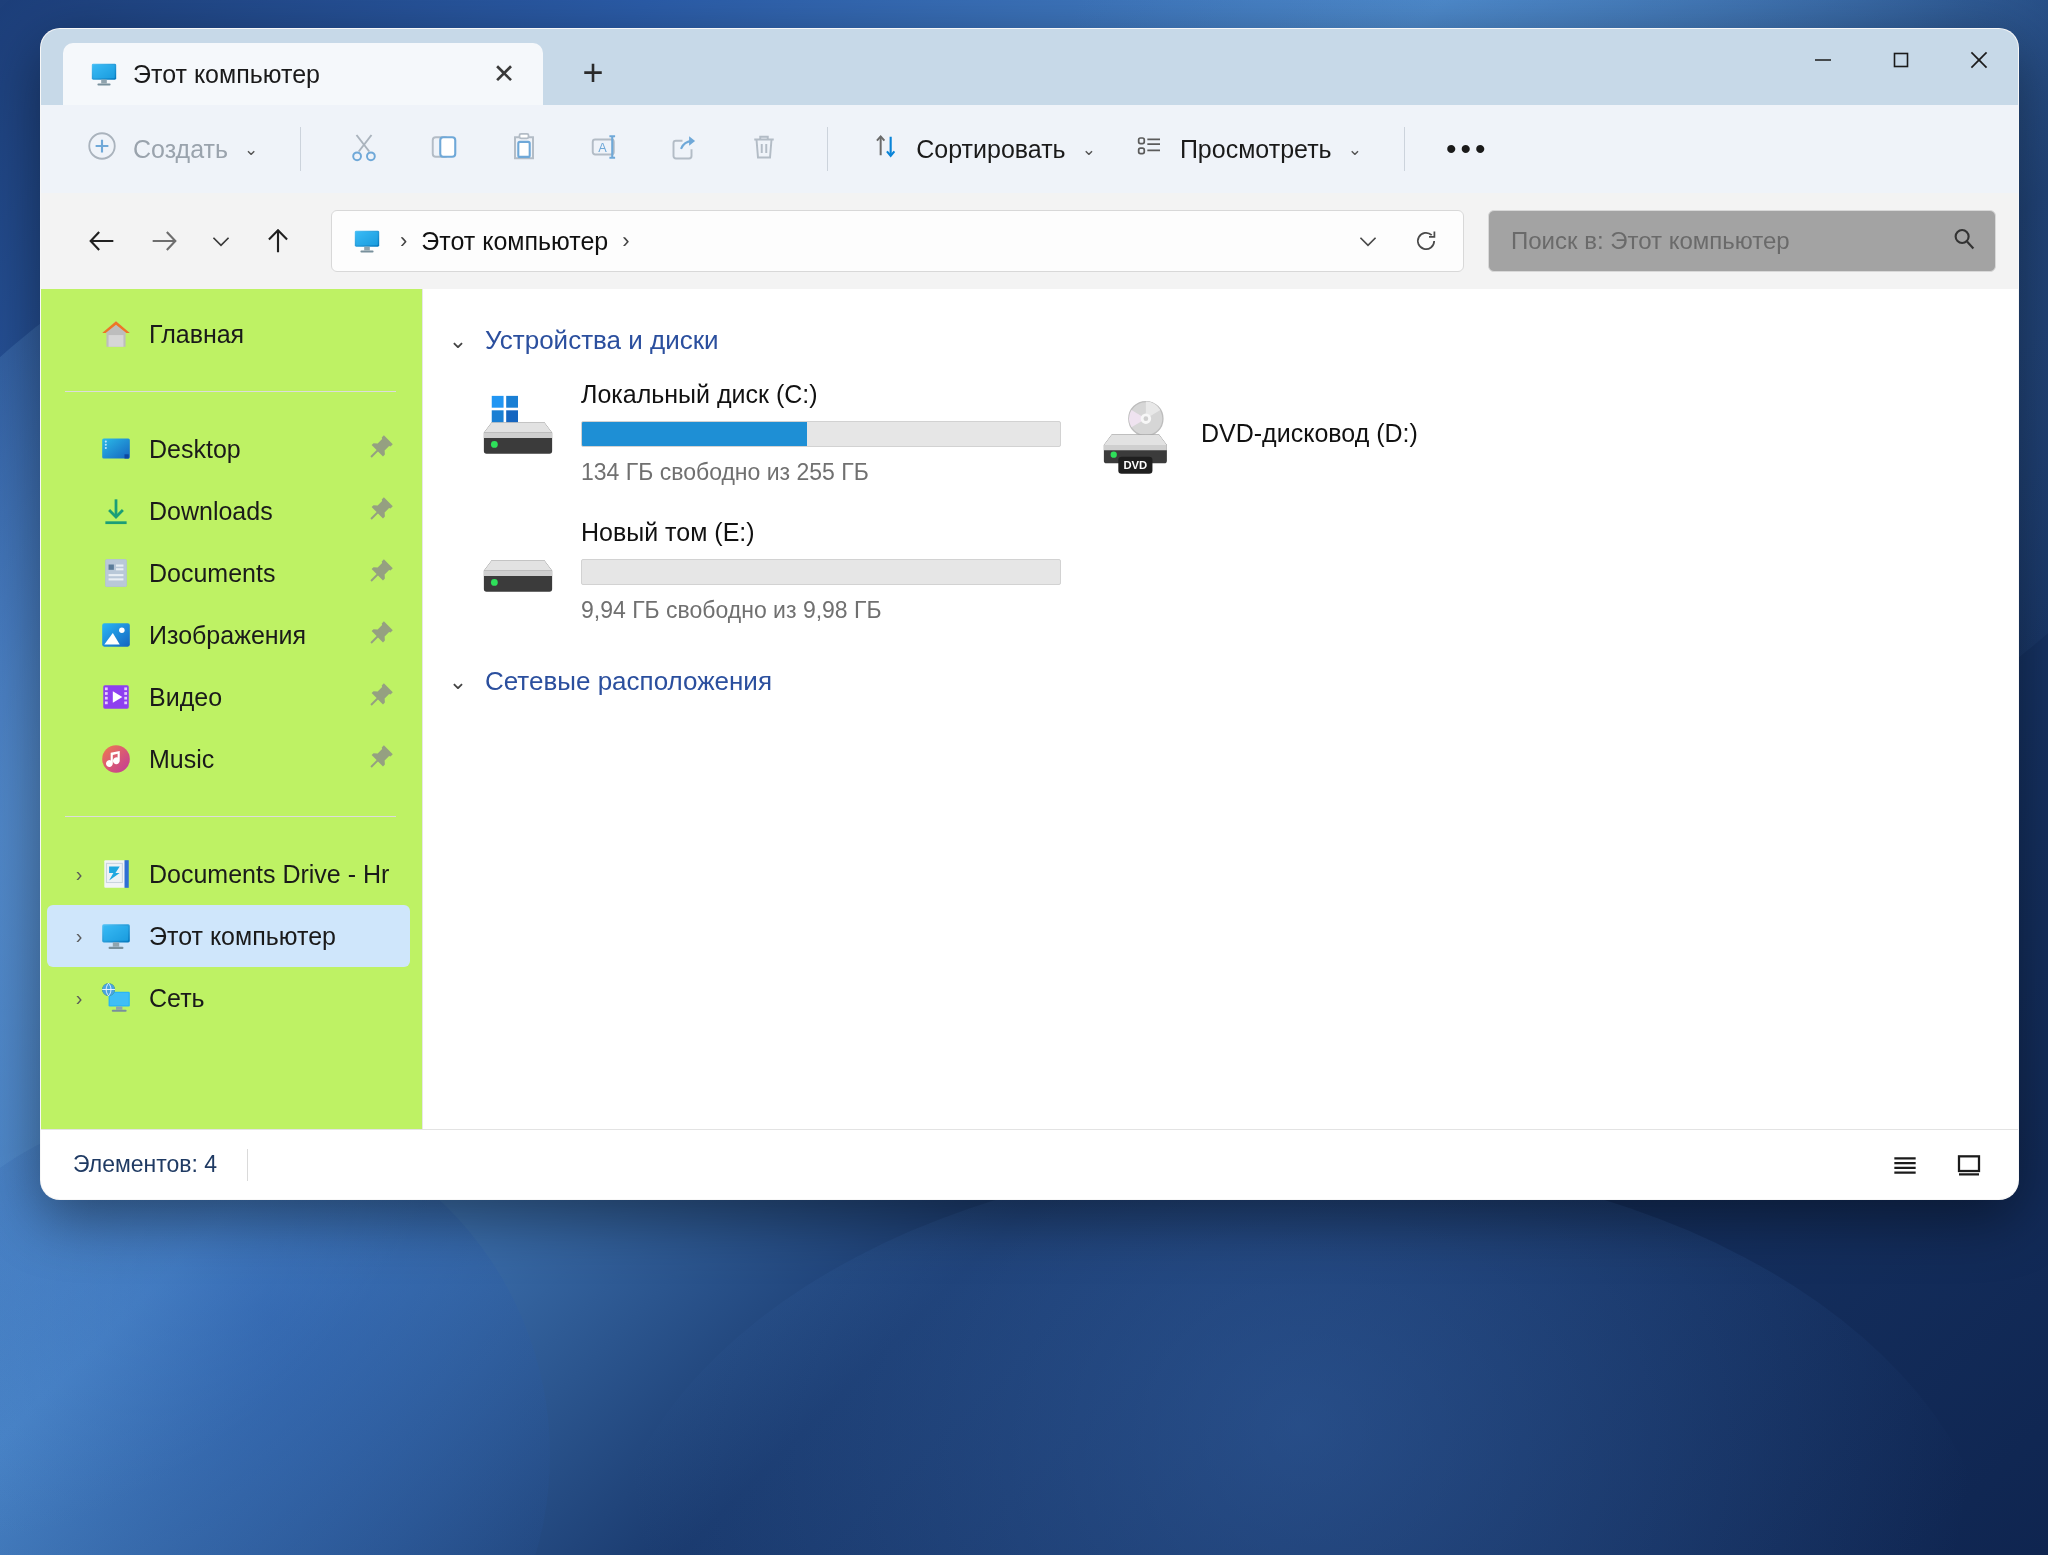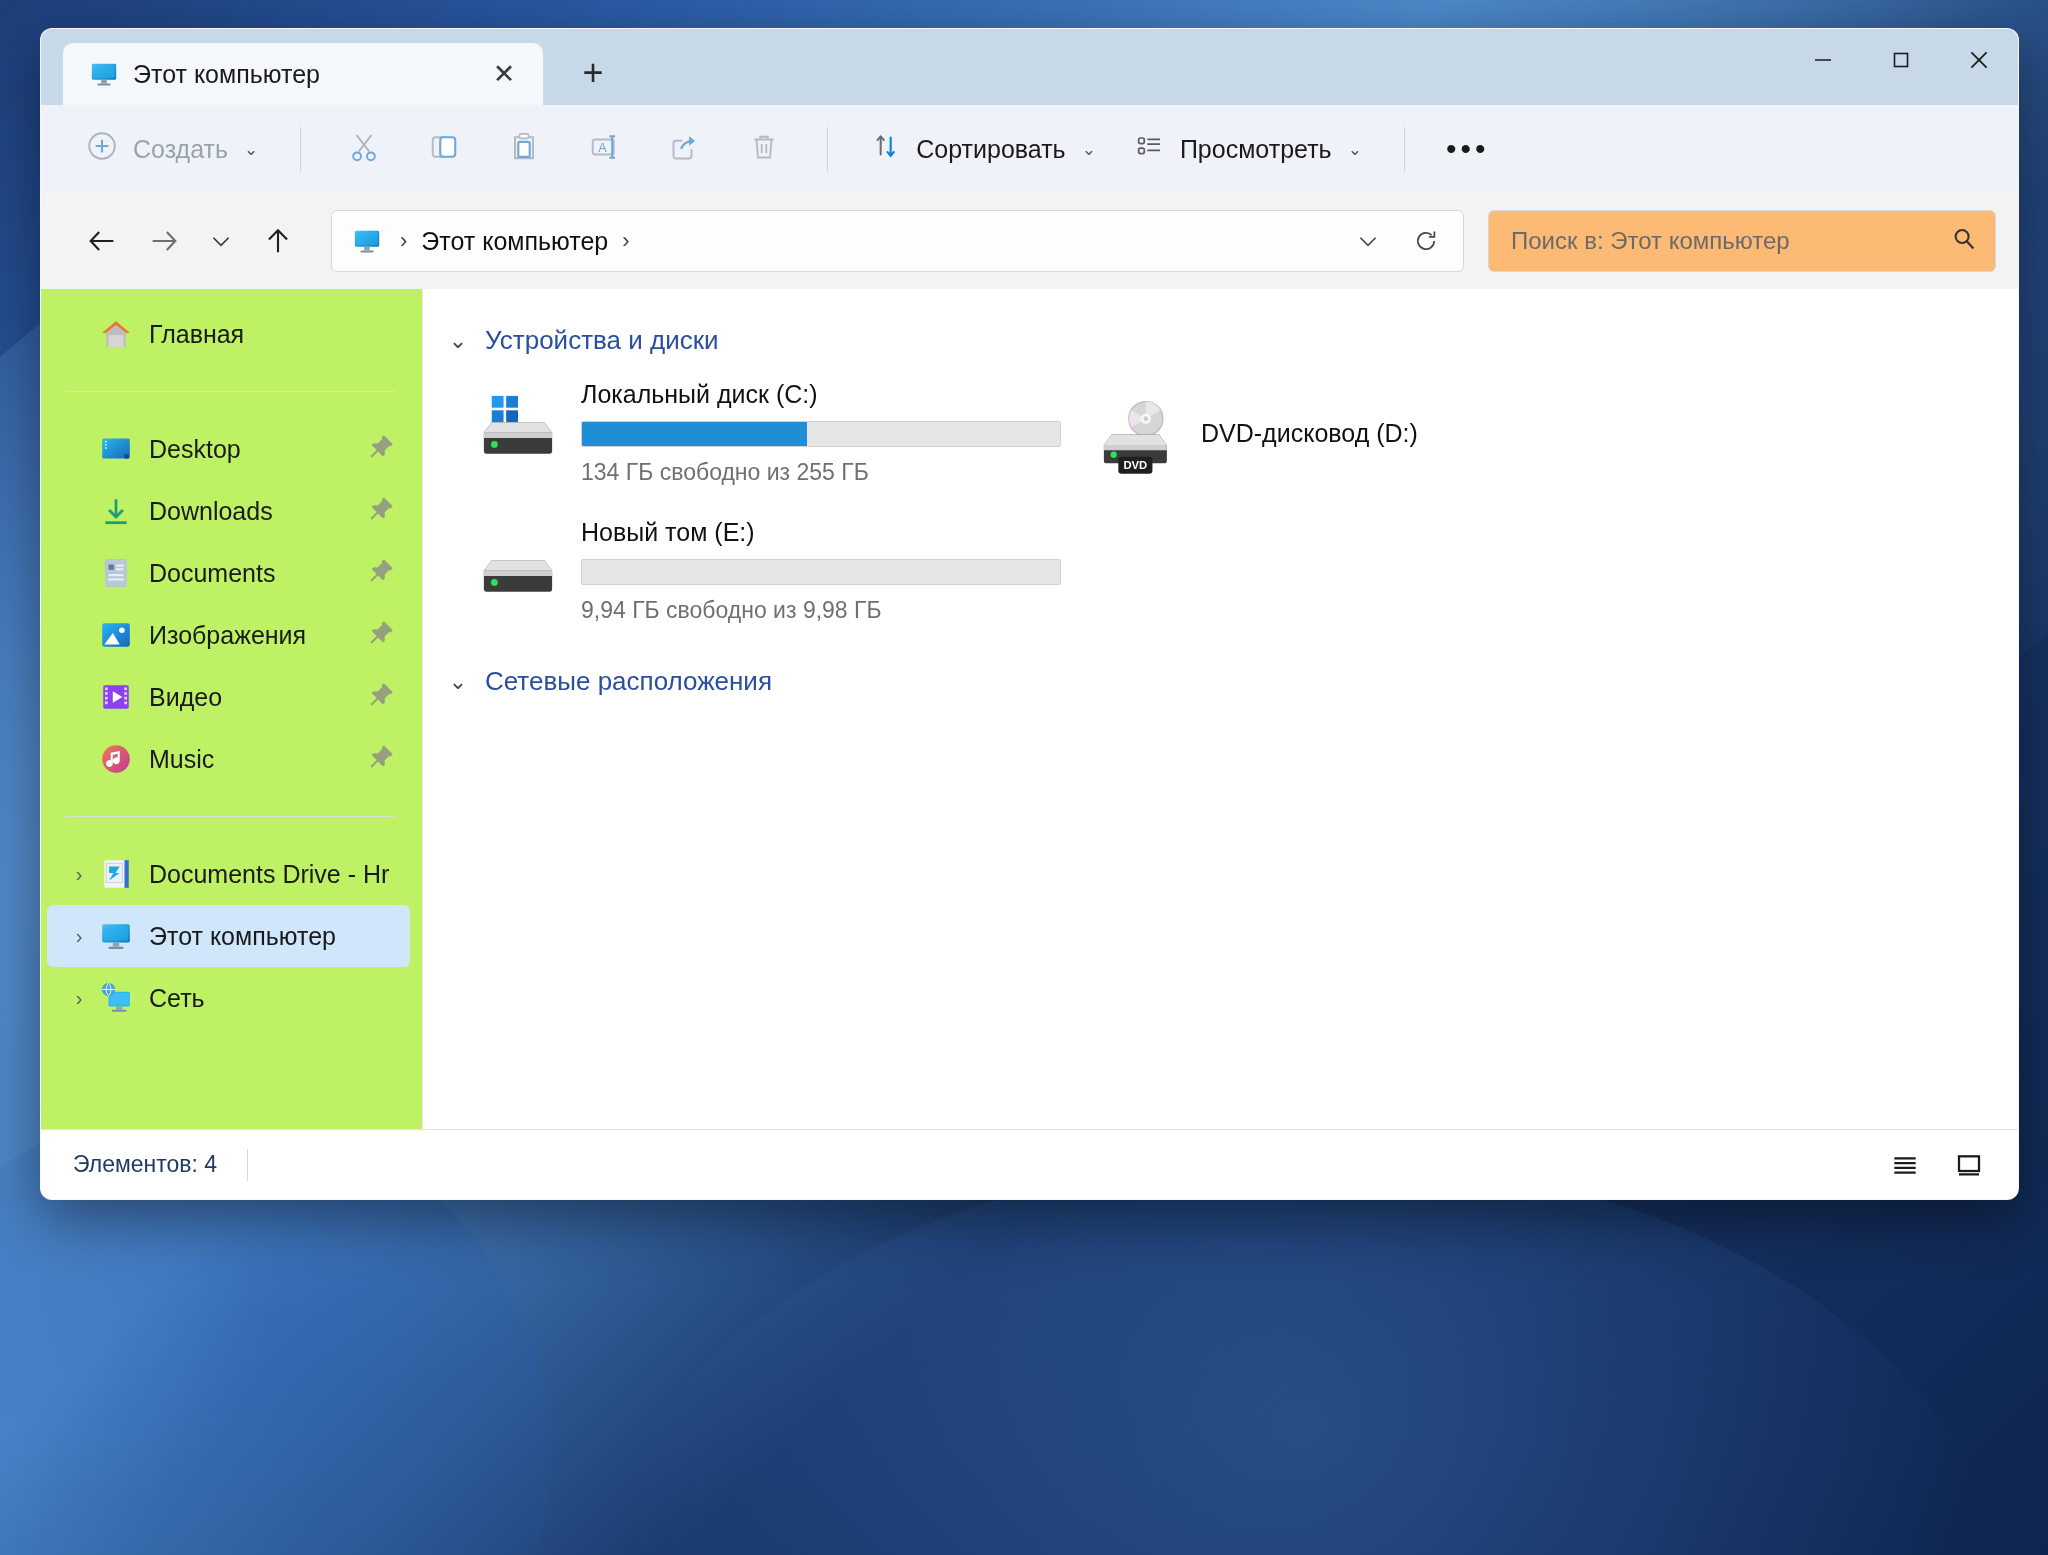--- a/index.html
+++ b/index.html
@@ -20,21 +20,21 @@
   .ws1 { left: -300px; top: 200px; width: 900px; height: 1500px; background: radial-gradient(ellipse at 40% 40%, rgba(120,180,235,.55), rgba(25,60,120,0) 62%); transform: rotate(18deg); }
   .ws2 { right: -200px; top: -400px; width: 1300px; height: 1200px; background: radial-gradient(ellipse at 50% 60%, rgba(90,150,215,.5), rgba(20,50,110,0) 65%); }
   .ws3 { left: 600px; bottom: -500px; width: 1400px; height: 900px; background: radial-gradient(ellipse at 50% 30%, rgba(60,110,180,.45), rgba(12,35,80,0) 68%); }
   .ws4 { left: -150px; bottom: -250px; width: 700px; height: 700px; background: radial-gradient(ellipse at 60% 30%, rgba(40,90,170,.5), rgba(10,30,70,0) 70%); }
 
   
   .window {
     position: absolute;
     left: 40px; top: 28px;
     width: 1979px; height: 1172px;
-    border-radius: 12px;
+    border-radius: 20px;
     background: #f3f3f3;
     box-shadow: 0 18px 60px rgba(0,0,0,.45);
     overflow: hidden;
     display: flex; flex-direction: column;
     border: 1px solid rgba(255,255,255,.35);
   }
 
   
   .titlebar {
     height: 76px;
@@ -128,21 +128,21 @@
   .crumbs { display: flex; align-items: center; gap: 0; flex: 1 1 auto; }
   .crumb-icon { width: 30px; height: 30px; margin-right: 4px; }
   .crumb-sep { color: #444; font-size: 22px; padding: 0 14px; }
   .crumb-text { font-size: 25px; color: #111; }
   .addr-btn {
     width: 58px; height: 52px; border-radius: 5px;
     display: flex; align-items: center; justify-content: center; color: #444;
   }
   .searchbox {
     width: 508px; height: 62px; margin-left: 24px;
-    background: #fdba74; border: 1px solid #d8d8d8; border-radius: 6px;
+    background: #a3a3a3; border: 1px solid #d8d8d8; border-radius: 6px;
     display: flex; align-items: center; padding: 0 16px 0 22px;
   }
   .searchbox input {
     border: 0; outline: 0; background: transparent;
     flex: 1 1 auto; font-size: 24px; color: #222;
     font-family: "Liberation Sans", sans-serif;
   }
   .searchbox input::placeholder { color: #6a6a6a; }
 
   

